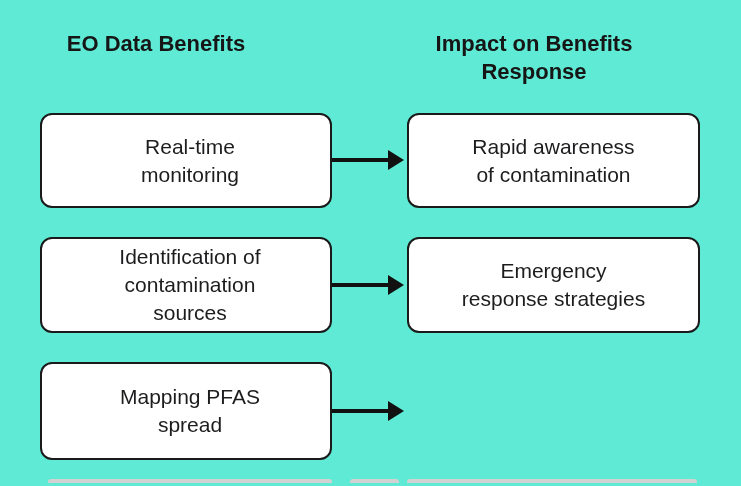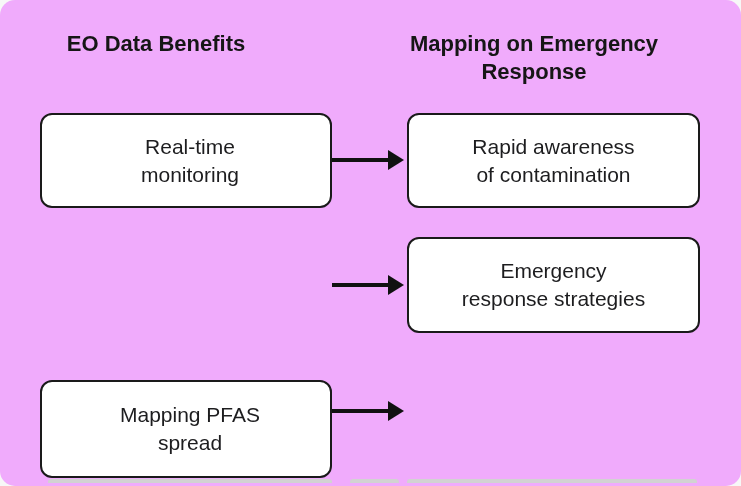--- a/index.html
+++ b/index.html
@@ -6,22 +6,21 @@
   body {
     width: 741px; height: 486px;
     background: #f7f7f7;
     font-family: "Liberation Sans", sans-serif;
     color: #1d1d1f;
     overflow: hidden;
   }
   .canvas {
     position: relative;
     width: 741px; height: 486px;
-    background: #f0abfc;
-    border-radius: 15px;
+    background: #5eead4;
   }
   .hdr {
     position: absolute;
     top: 30px;
     font-size: 22px;
     font-weight: bold;
     line-height: 28px;
     text-align: center;
     white-space: pre-line;
     color: #161616;
@@ -41,21 +40,21 @@
     text-align: center;
     white-space: pre-line;
     font-size: 21px;
     line-height: 28px;
     color: #1d1d1f;
   }
   .col-left  { left: 40px;  width: 292px; padding-left: 8px; }
   .col-right { left: 407px; width: 293px; }
   .row1 { top: 113px; height: 95px; }
   .row2 { top: 237px; height: 96px; }
-  .row3 { top: 380px; height: 98px; text-align: center; }
+  .row3 { top: 362px; height: 98px; text-align: center; }
 
   .arrow {
     position: absolute;
     left: 330px;
     width: 76px;
     height: 24px;
   }
   .arrow-r1 { top: 148px; }
   .arrow-r2 { top: 273px; }
   .arrow-r3 { top: 399px; }
@@ -71,34 +70,37 @@
   .cutoff-b { left: 350px; width: 49px;  }
   .cutoff-c { left: 407px; width: 290px; }
 </style>
 </head>
 <body>
 
 <div class="canvas">
 
   <div class="hdr hdr-left">EO Data Benefits</div>
 
-  <div class="hdr hdr-right">Mapping on Emergency
+  <div class="hdr hdr-right">Impact on Benefits
 Response</div>
 
   <div class="box col-left row1">Real-time
 monitoring</div>
 
   <svg class="arrow arrow-r1" viewBox="0 0 76 24">
     <line x1="2" y1="12" x2="60" y2="12" stroke="#111111" stroke-width="4"></line>
     <polygon points="58,2 58,22 74,12" fill="#111111"></polygon>
   </svg>
 
   <div class="box col-right row1">Rapid awareness
 of contamination</div>
 
+  <div class="box col-left row2">Identification of
+contamination
+sources</div>
 
   <svg class="arrow arrow-r2" viewBox="0 0 76 24">
     <line x1="2" y1="12" x2="60" y2="12" stroke="#111111" stroke-width="4"></line>
     <polygon points="58,2 58,22 74,12" fill="#111111"></polygon>
   </svg>
 
   <div class="box col-right row2">Emergency
 response strategies</div>
 
   <div class="box col-left row3">Mapping PFAS

